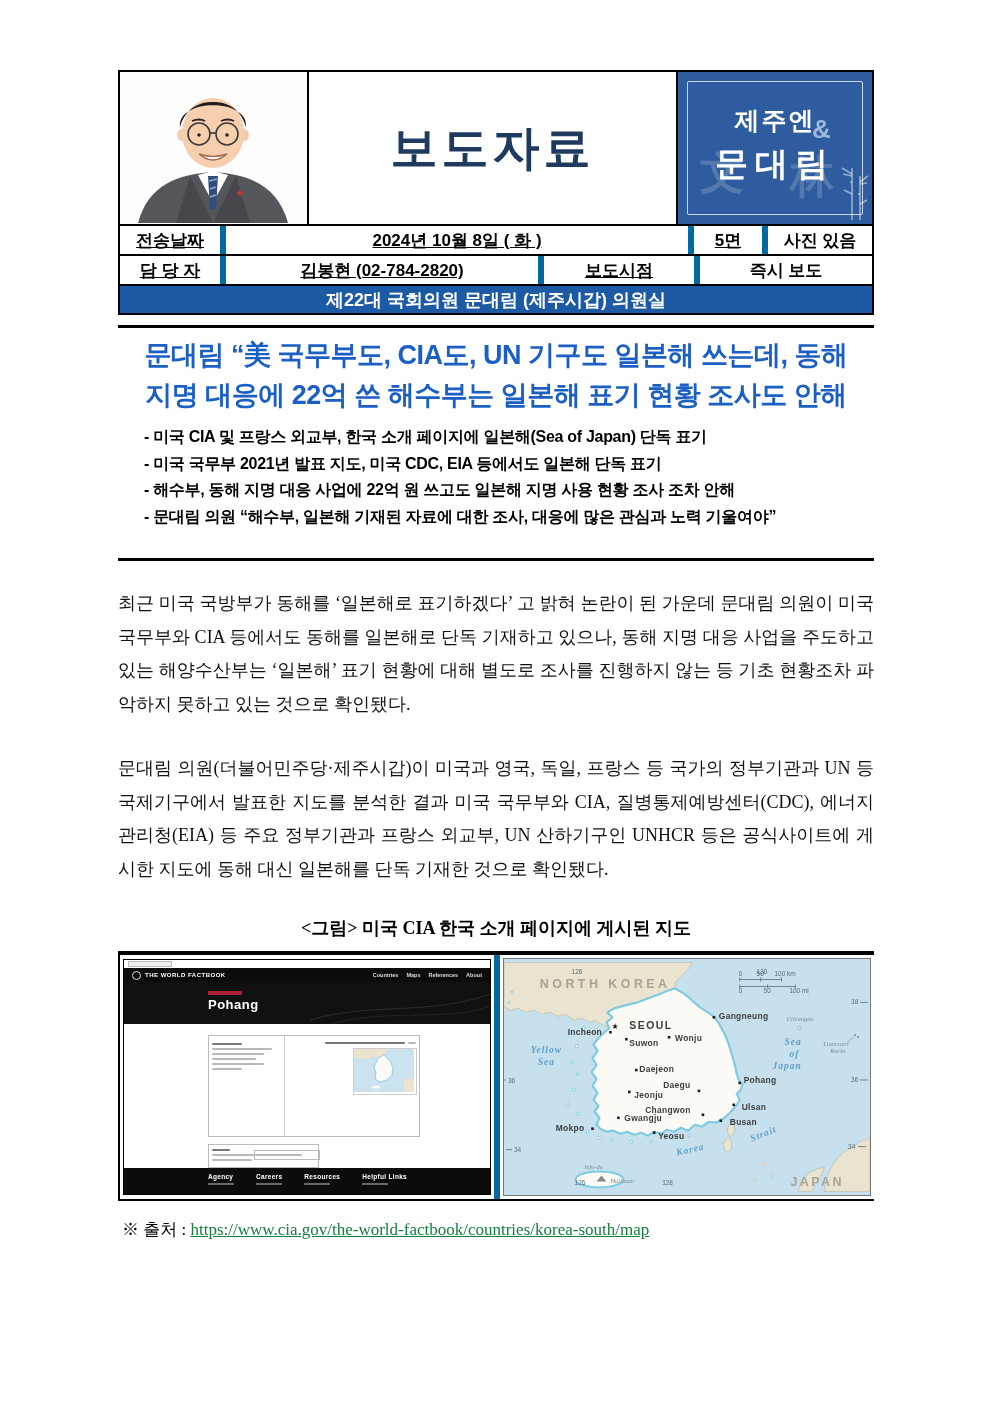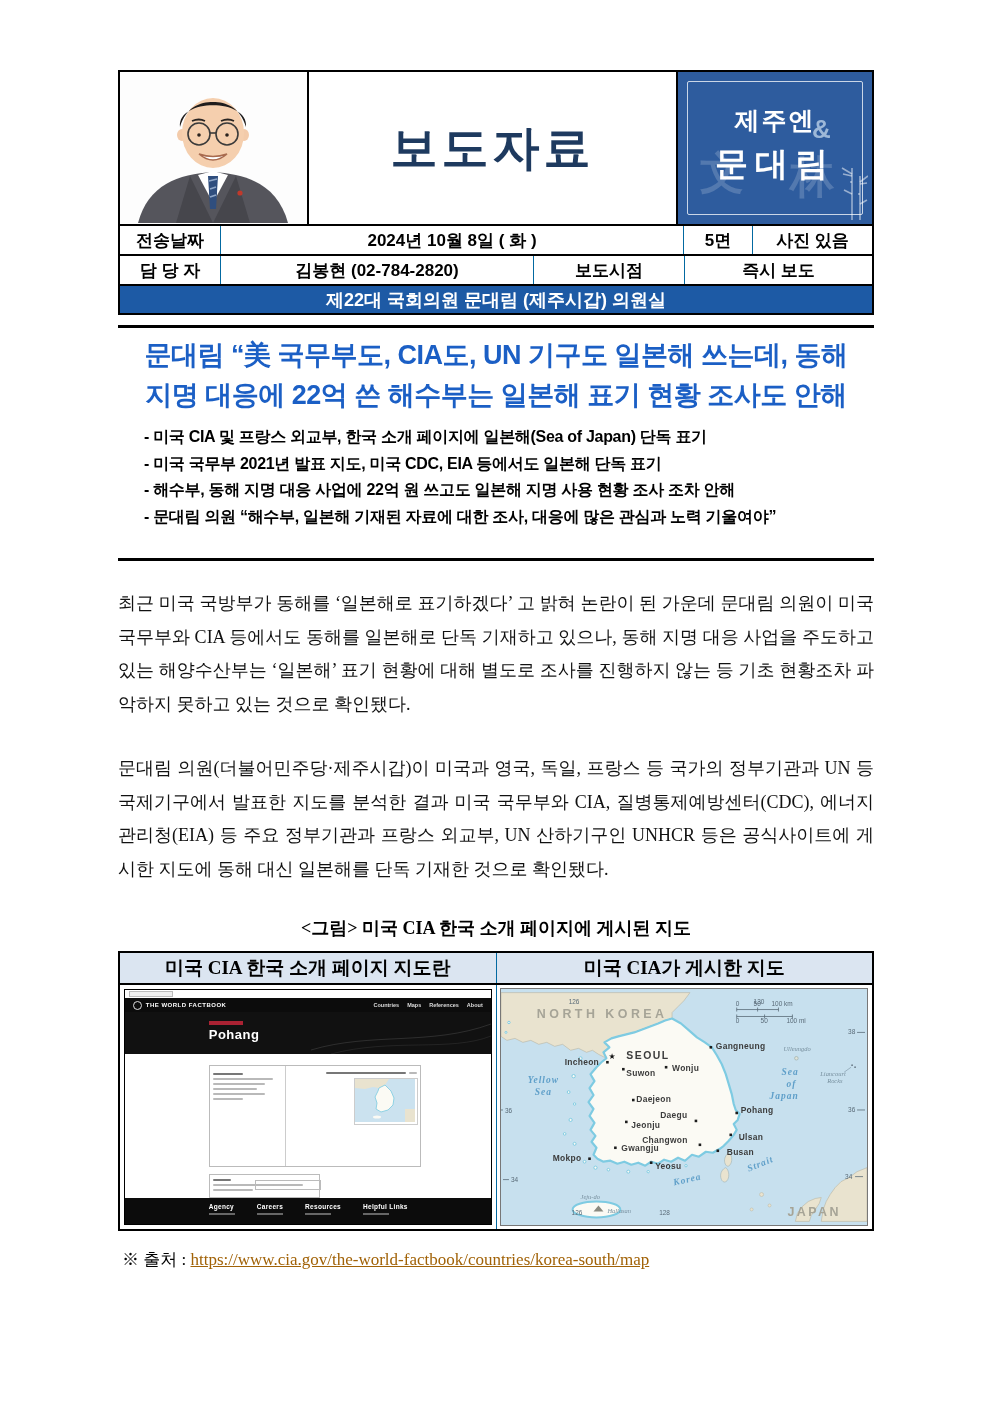--- a/index.html
+++ b/index.html
@@ -22,21 +22,21 @@
   .logo-l1{position:absolute;top:32px;left:0;width:100%;text-align:center;color:#fff;
            font-size:25px;font-weight:700;letter-spacing:2px;}
   .logo-amp{position:absolute;top:42px;left:134px;color:#9db8d8;font-size:26px;font-weight:700;}
   .logo-l2{position:absolute;top:70px;left:0;width:100%;text-align:center;color:#fff;
            font-size:33px;font-weight:800;letter-spacing:7px;}
   .bamboo{position:absolute;right:4px;bottom:2px;}
 
   .hrow{display:flex;height:28px;border-top:2px solid #000;align-items:stretch;
         font-weight:700;font-size:17px;}
   .hcell{display:flex;align-items:center;justify-content:center;}
-  .br2{border-right:1px solid #0369a1;}
+  .br2{border-right:6px solid #0369a1;text-decoration:underline;}
   .w100{width:100px;} .w462{width:462px;} .w68{width:68px;} .w312{width:312px;} .w150{width:150px;}
   .grow{flex:1;border-radius:7px;}
   .banner{height:27px;border-top:2px solid #000;background:#1d5aa5;color:#fff;
           display:flex;align-items:center;justify-content:center;font-size:18px;font-weight:800;}
 
   
   .headline-block{margin-top:10px;border-top:3px solid #000;border-bottom:3px solid #000;
                   padding:7px 0 28px;}
   .headline-line{text-align:center;color:#1b5fc5;font-weight:800;font-size:27px;line-height:40px;
                  letter-spacing:-0.5px;}
@@ -96,21 +96,21 @@
   .m-cap{font-size:10.5px;letter-spacing:1.5px;}
   .m-star{font-size:8px;fill:#111;}
   .m-sea{font:italic 700 9.5px "Liberation Serif",serif;fill:#5f9fc9;letter-spacing:1px;}
   .m-small{font:italic 6.5px "Liberation Serif",serif;fill:#78909f;}
   .m-region{font:700 12.5px "Liberation Sans",sans-serif;fill:#a6a497;}
   .m-tick{font:6.5px "Liberation Sans",sans-serif;fill:#5a6b78;}
   .m-dot{fill:#1c1c1c;}
 
   
   .source{margin-top:17px;font-family:"Liberation Serif","DejaVu Serif",serif;font-size:17px;padding-left:4px;}
-  .source a{color:#a16207;text-decoration:underline;}
+  .source a{color:#15803d;text-decoration:underline;}
 </style>
 </head>
 <body>
 
 <div class="page">
   <div class="content">
 
     <div class="htable">
       <div class="hrow-a">
         <div class="photo-cell">
@@ -185,24 +185,20 @@
           <div class="bullet">- 해수부, 동해 지명 대응 사업에 22억 원 쓰고도 일본해 지명 사용 현황 조사 조차 안해</div>
           <div class="bullet">- 문대림 의원  “해수부, 일본해 기재된 자료에 대한 조사, 대응에 많은 관심과 노력 기울여야”</div>
         </div>
     </div>
 
     <p class="body-text p1">최근 미국 국방부가 동해를 ‘일본해로 표기하겠다’ 고 밝혀 논란이 된 가운데 문대림 의원이 미국 국무부와 CIA 등에서도 동해를 일본해로 단독 기재하고 있으나, 동해 지명 대응 사업을 주도하고 있는 해양수산부는 ‘일본해’ 표기 현황에 대해 별도로 조사를 진행하지 않는 등 기초 현황조차 파악하지 못하고 있는 것으로 확인됐다.</p>
     <p class="body-text p2">문대림 의원(더불어민주당·제주시갑)이 미국과 영국, 독일, 프랑스 등 국가의 정부기관과 UN 등 국제기구에서 발표한 지도를 분석한 결과 미국 국무부와 CIA, 질병통제예방센터(CDC), 에너지관리청(EIA) 등 주요 정부기관과 프랑스 외교부, UN 산하기구인 UNHCR 등은 공식사이트에 게시한 지도에 동해 대신 일본해를 단독 기재한 것으로 확인됐다.</p>
 
     <div class="fig-caption">&lt;그림&gt; 미국 CIA 한국 소개 페이지에 게시된 지도</div>
     <div class="ftable">
-      <div class="fhead-row">
-        <div class="fhead-cell br2">미국 CIA 한국 소개 페이지 지도란</div>
-        <div class="fhead-cell">미국 CIA가 게시한 지도</div>
-      </div>
       <div class="fbody-row">
         <div class="fcell br2">
 
           <div class="shot">
             <div class="shot-tab">
                 <span class="tab-pill"></span>
               </div>
             <div class="shot-header">
               <span class="brand-dot"></span>
               <span class="brand">THE WORLD FACTBOOK</span>

